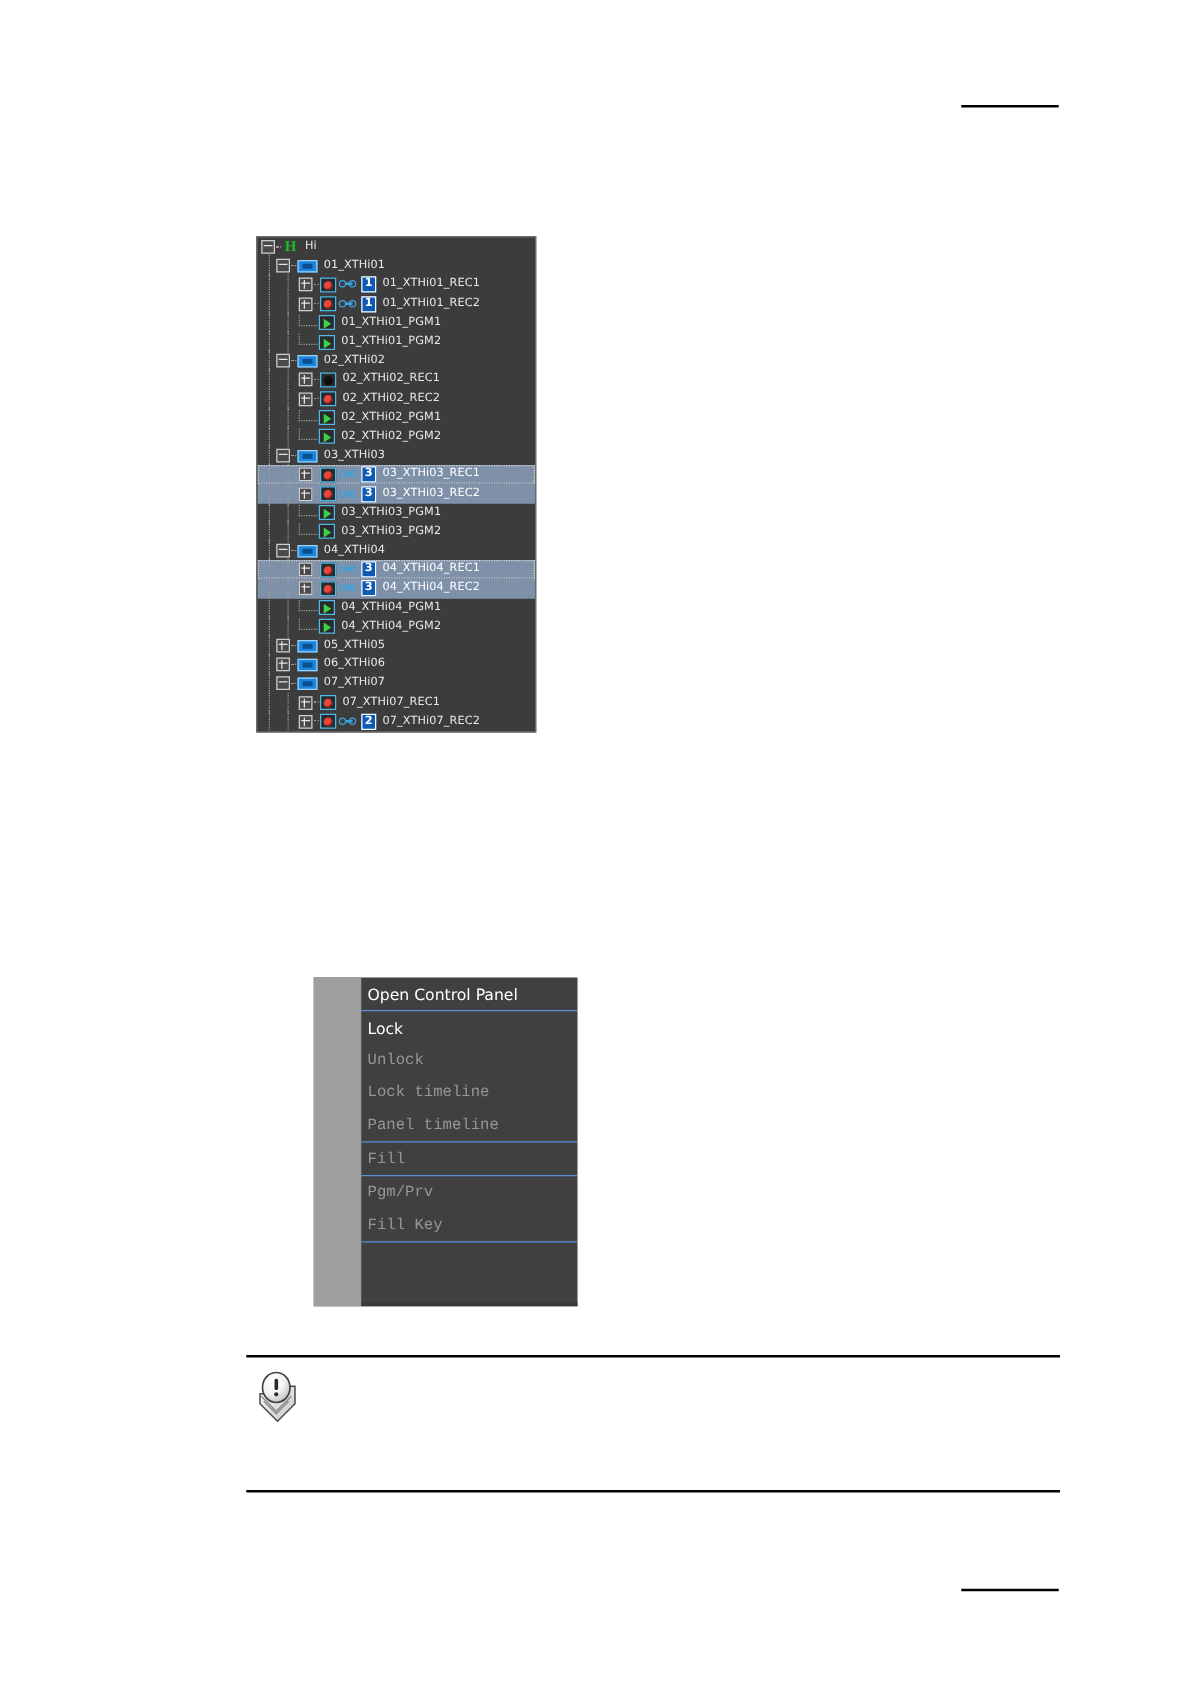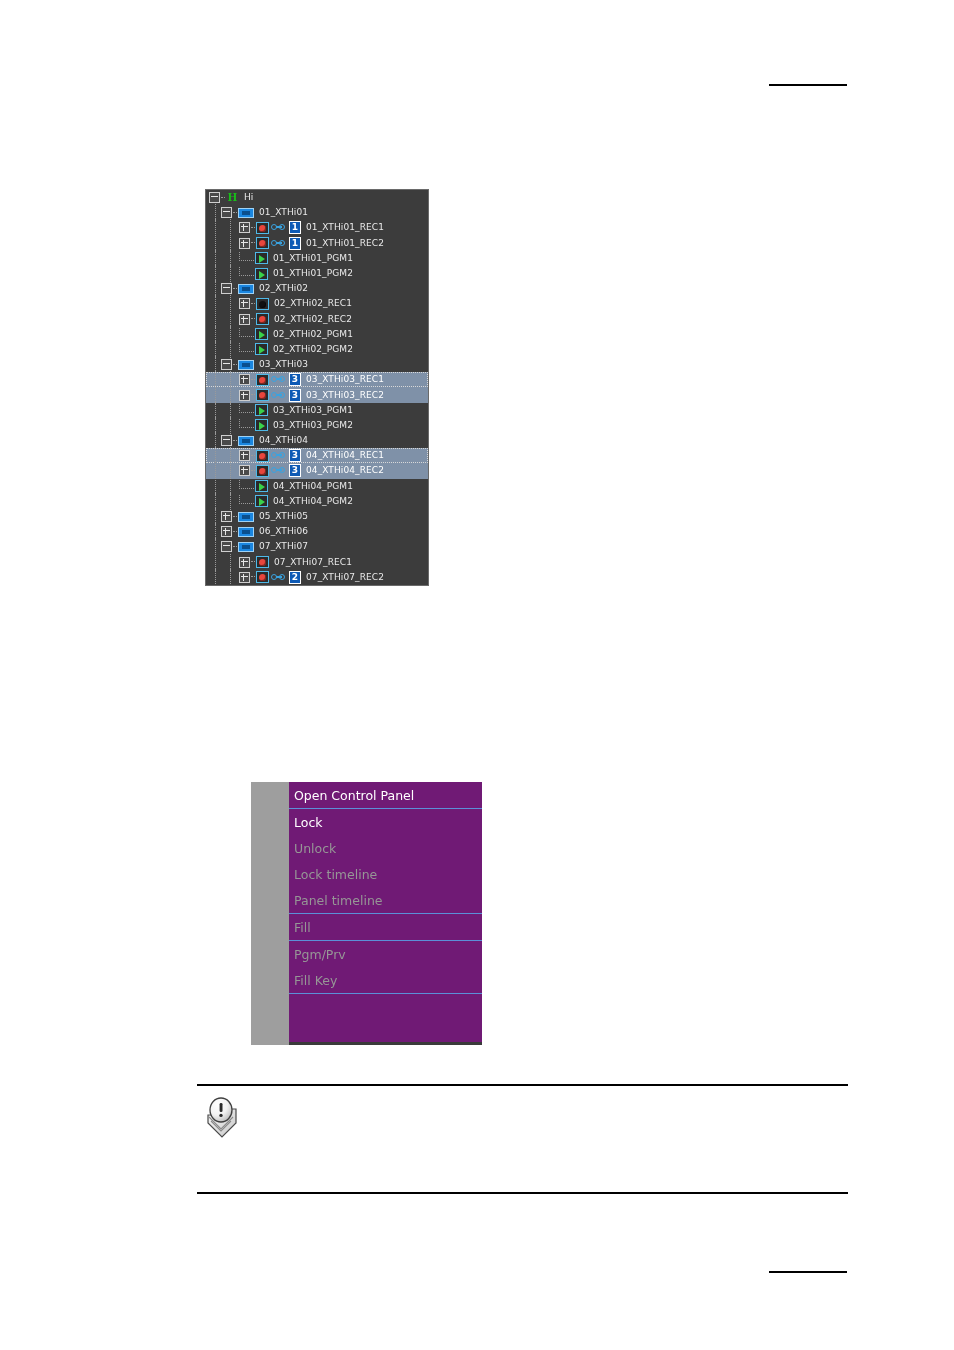--- a/index.html
+++ b/index.html
@@ -222,23 +222,23 @@
     line-height: 11px;
     margin-right: 2px;
     font-family: "DejaVu Sans", sans-serif;
   }
 
   
   #context-menu {
     position: absolute;
     left: 251px;
     top: 782px;
-    width: 231px;
+    width: 211px;
     height: 263px;
-    background: #701a75;
+    background: #404040;
     box-sizing: border-box;
     font-size: 12.5px;
   }
   #menu-gutter {
     position: absolute;
     left: 0; top: 0;
     width: 38px; height: 100%;
     background: #9e9e9e;
   }
   #menu-items {
@@ -250,21 +250,21 @@
     height: 26px;
     display: flex;
     align-items: center;
     padding-left: 5px;
     color: #ffffff;
     white-space: nowrap;
     font-family: "DejaVu Sans", sans-serif;
     font-size: 12.5px;
     box-sizing: border-box;
   }
-  .mitem.disabled { color: #969696; }
+  .mitem.disabled { color: #969696; font-family: Liberation Mono, monospace; }
   .msep {
     height: 1px;
     background: #5b8fd8;
     margin: 0;
   }
   .mitem.hl {
     position: absolute;
     left: -17px;
     width: 247px;
     background: #b0b0b0;

